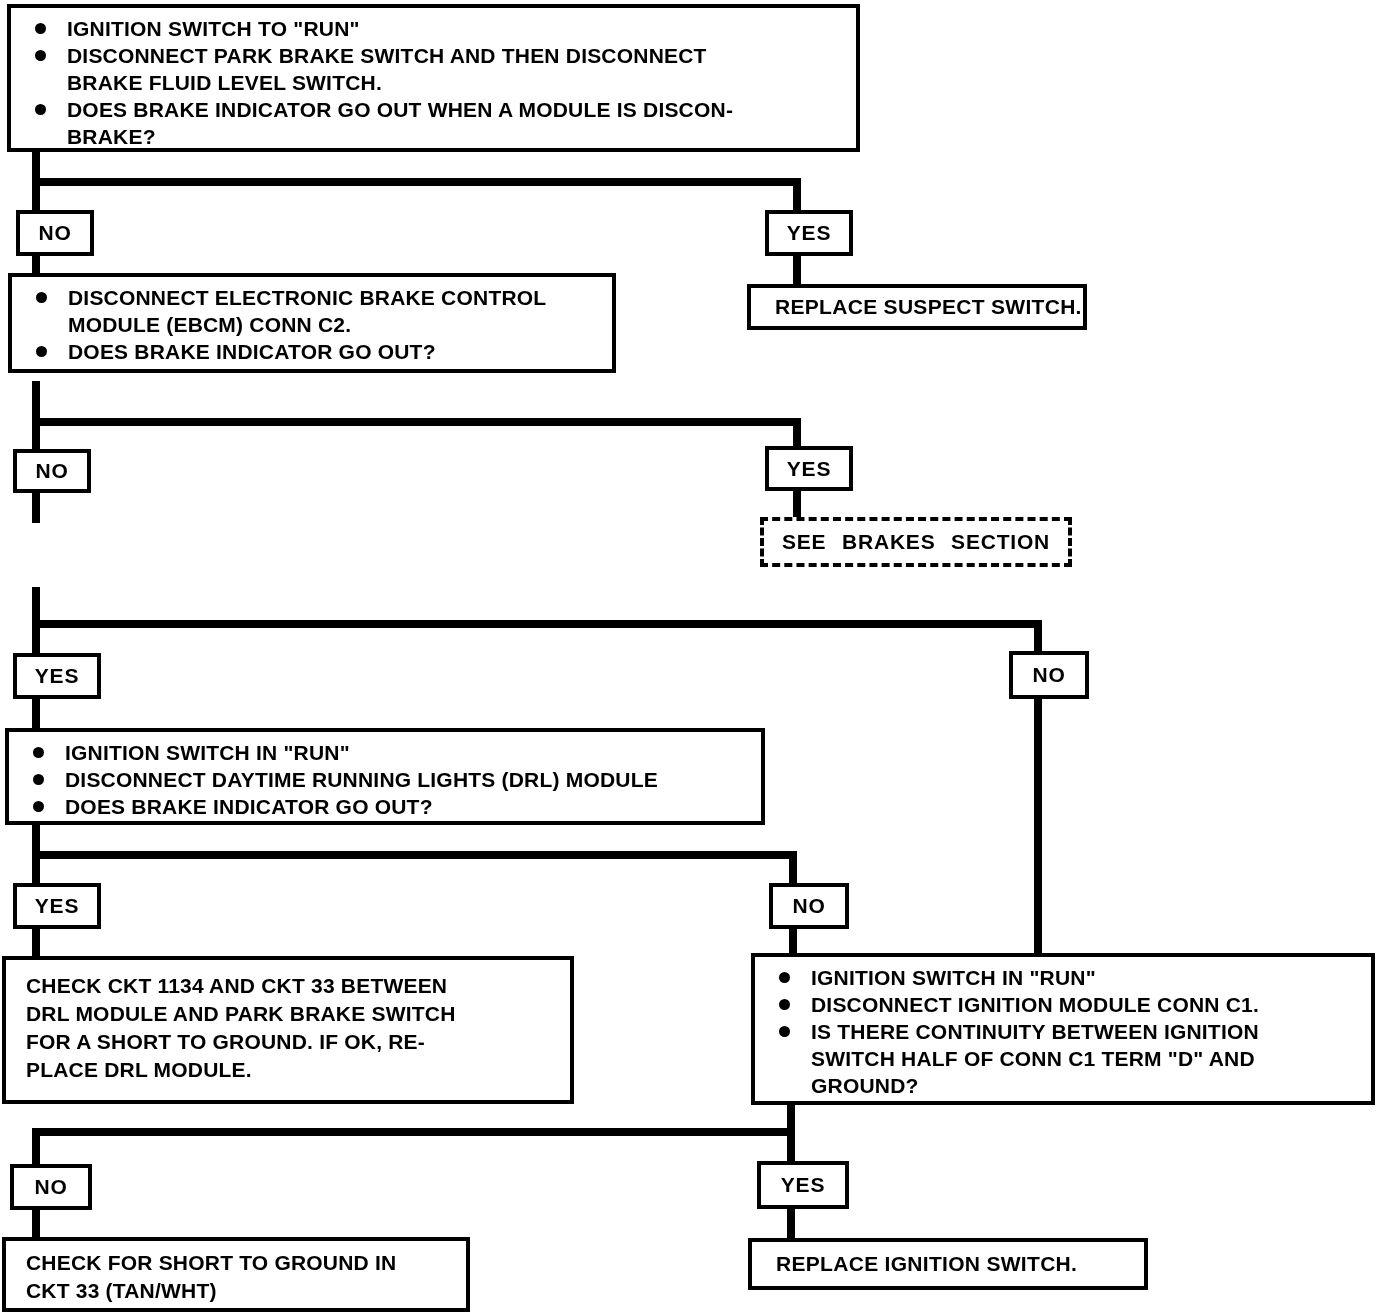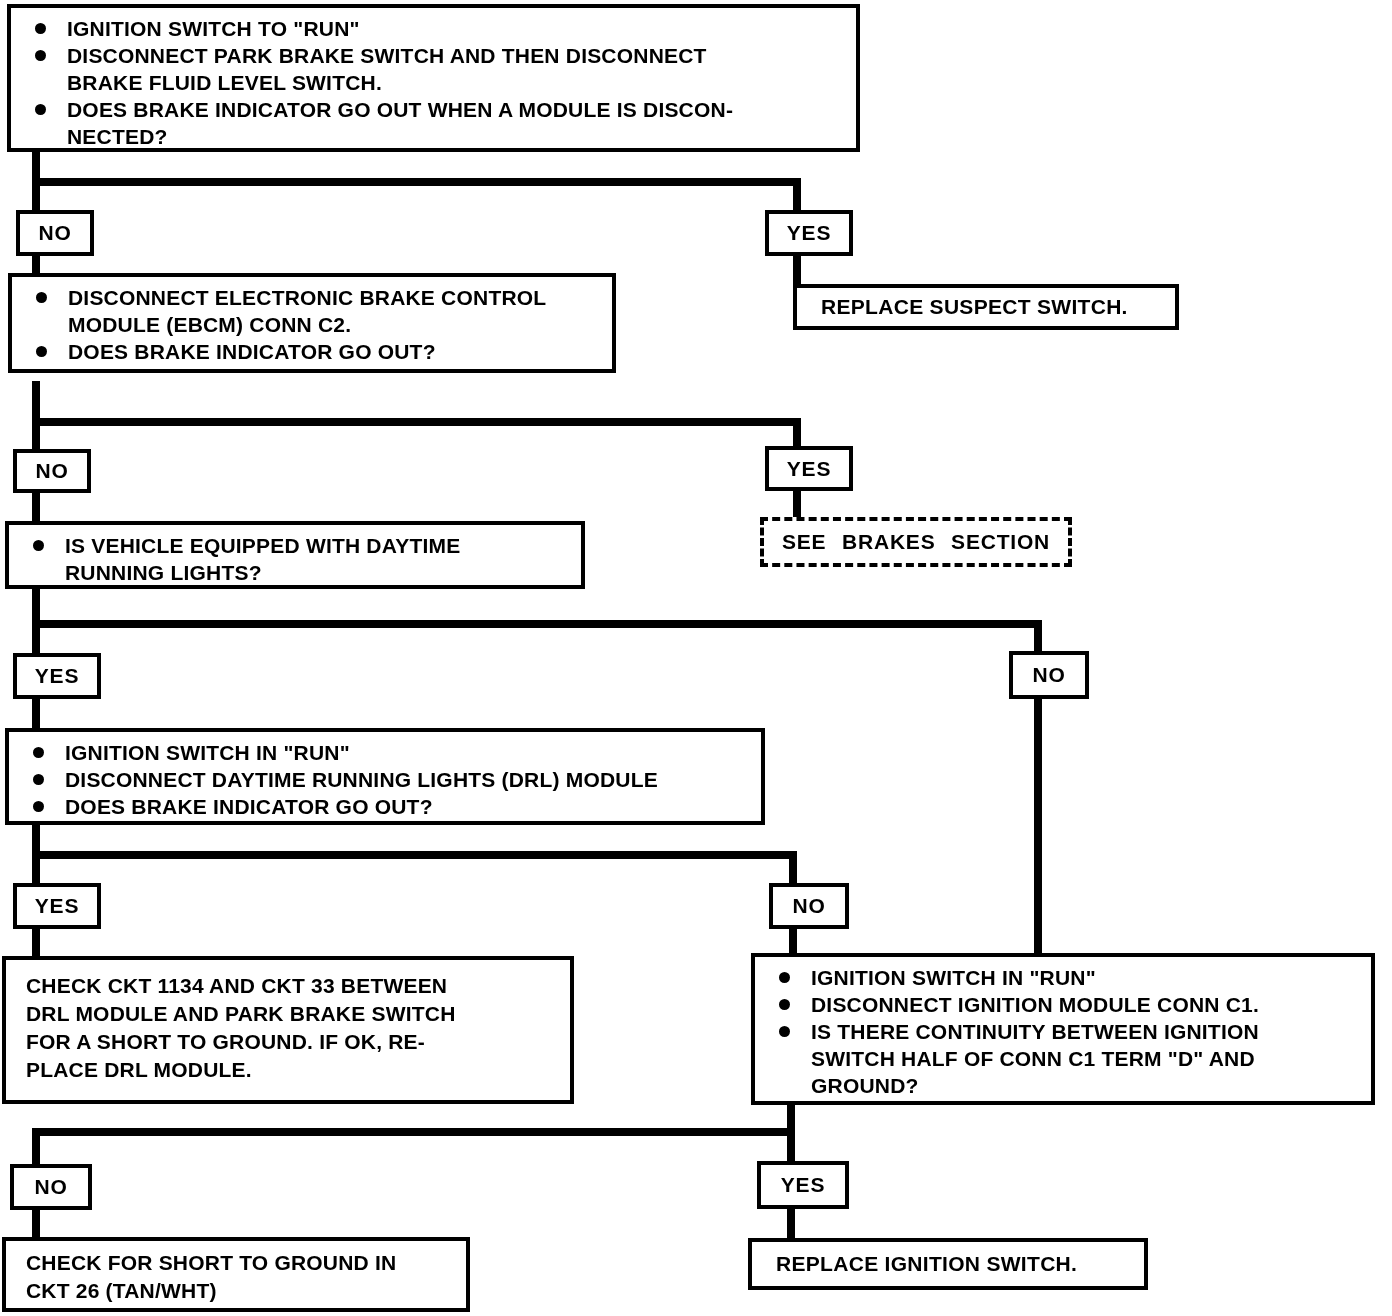--- a/index.html
+++ b/index.html
@@ -121,29 +121,29 @@
         <span class="line">DISCONNECT PARK BRAKE SWITCH AND THEN DISCONNECT</span>
         <span class="line">BRAKE FLUID LEVEL SWITCH.</span>
       </div>
     </div>
     <div class="bullet-item">
       <div class="dotcol">
           <div class="dot"></div>
         </div>
       <div class="btext">
         <span class="line">DOES BRAKE INDICATOR GO OUT WHEN A MODULE IS DISCON-</span>
-        <span class="line">NECTED?</span>
+        <span class="line">BRAKE?</span>
       </div>
     </div>
   </div>
 
   <div class="box decision" style="left:8px;top:210px;width:78px;height:46px">NO</div>
   <div class="box decision" style="left:757px;top:210px;width:88px;height:46px">YES</div>
 
-  <div class="box result" style="left:793px;top:284px;width:386px;height:46px">REPLACE SUSPECT SWITCH.</div>
+  <div class="box result" style="left:747px;top:284px;width:340px;height:46px">REPLACE SUSPECT SWITCH.</div>
 
   <div class="box node" style="left:8px;top:273px;width:608px;height:100px">
     <div class="bullet-item">
       <div class="dotcol">
           <div class="dot"></div>
         </div>
       <div class="btext">
         <span class="line">DISCONNECT ELECTRONIC BRAKE CONTROL</span>
         <span class="line">MODULE (EBCM) CONN C2.</span>
       </div>
@@ -156,31 +156,20 @@
           <span class="line">DOES BRAKE INDICATOR GO OUT?</span>
         </div>
     </div>
   </div>
 
   <div class="box decision" style="left:5px;top:449px;width:78px;height:44px">NO</div>
   <div class="box decision" style="left:757px;top:446px;width:88px;height:45px">YES</div>
 
   <div class="box decision dashed" style="left:752px;top:517px;width:312px;height:50px">SEE BRAKES SECTION</div>
 
-  <div class="box node" style="left:5px;top:521px;width:580px;height:68px">
-    <div class="bullet-item">
-      <div class="dotcol">
-          <div class="dot"></div>
-        </div>
-      <div class="btext">
-        <span class="line">IS VEHICLE EQUIPPED WITH DAYTIME</span>
-        <span class="line">RUNNING LIGHTS?</span>
-      </div>
-    </div>
-  </div>
 
   <div class="box decision" style="left:5px;top:653px;width:88px;height:46px">YES</div>
   <div class="box decision" style="left:1001px;top:651px;width:80px;height:48px">NO</div>
 
   <div class="box node" style="left:5px;top:728px;width:760px;height:97px">
     <div class="bullet-item">
       <div class="dotcol">
           <div class="dot"></div>
         </div>
       <div class="btext">
@@ -242,18 +231,18 @@
         <span class="line">GROUND?</span>
       </div>
     </div>
   </div>
 
   <div class="box decision" style="left:2px;top:1164px;width:82px;height:46px">NO</div>
   <div class="box decision" style="left:749px;top:1161px;width:92px;height:48px">YES</div>
 
   <div class="box lines-box" style="left:2px;top:1237px;width:468px;height:75px;padding-top:8px">
     <span class="line">CHECK FOR SHORT TO GROUND IN</span>
-    <span class="line">CKT 26 (TAN/WHT)</span>
+    <span class="line">CKT 33 (TAN/WHT)</span>
   </div>
 
   <div class="box result" style="left:748px;top:1238px;width:400px;height:52px">REPLACE IGNITION SWITCH.</div>
 
 </div>
 
 </body></html>

